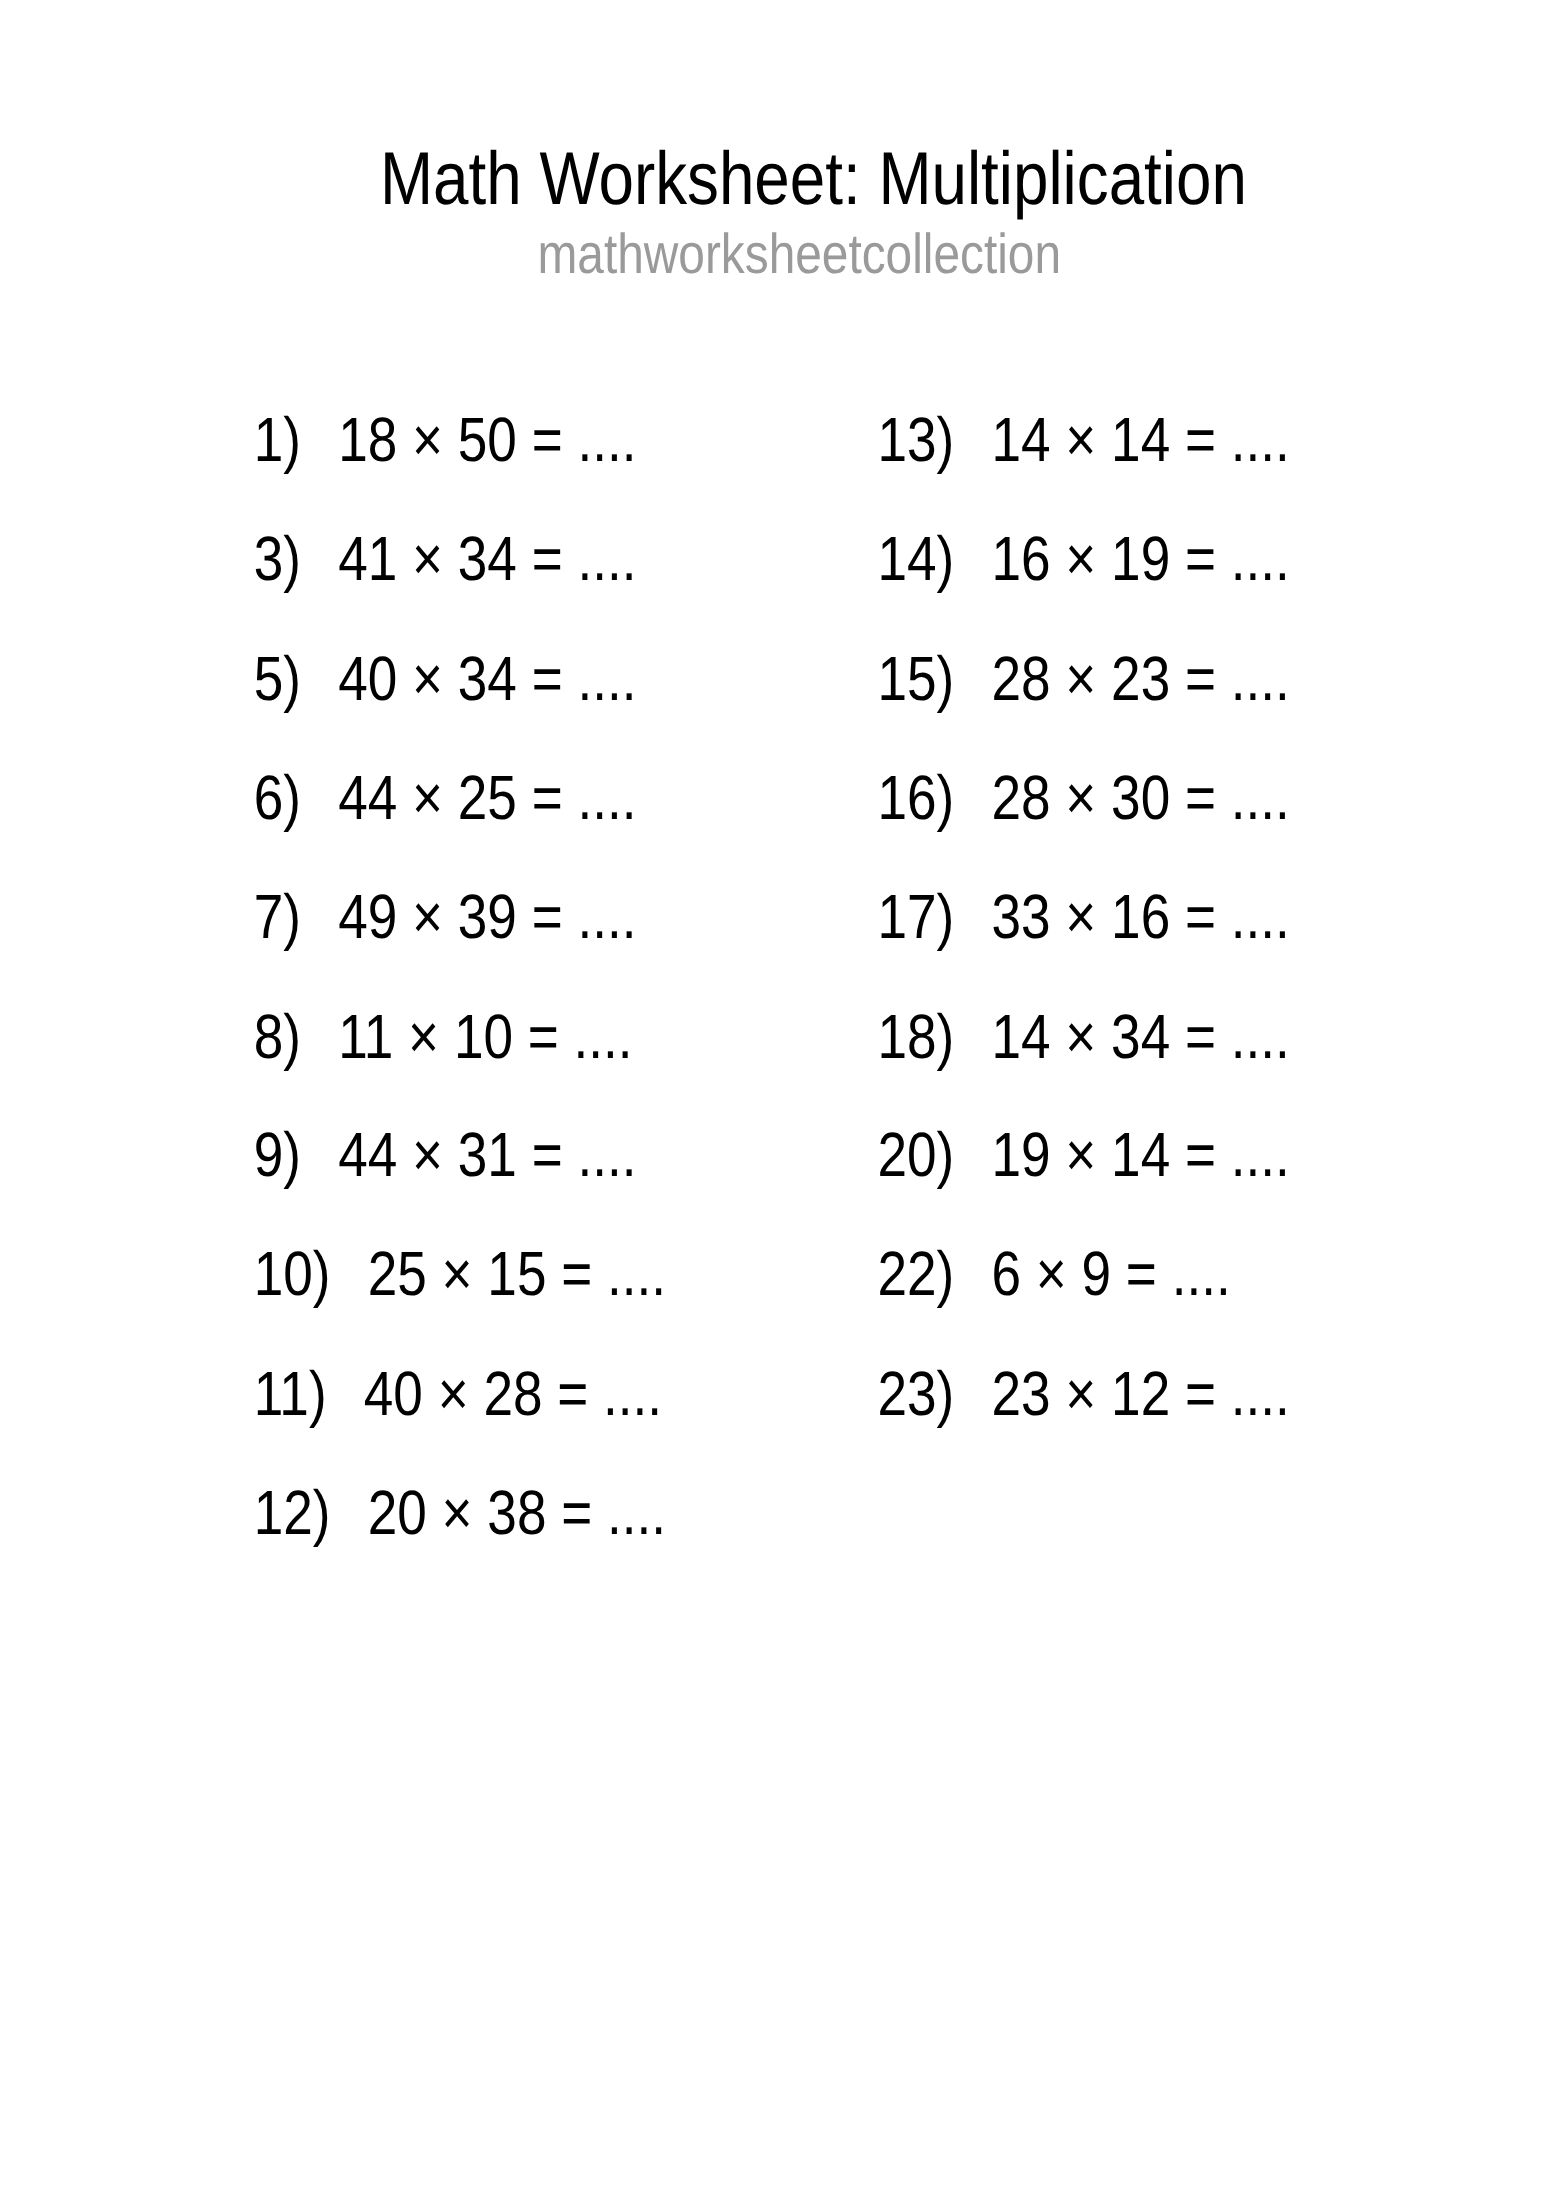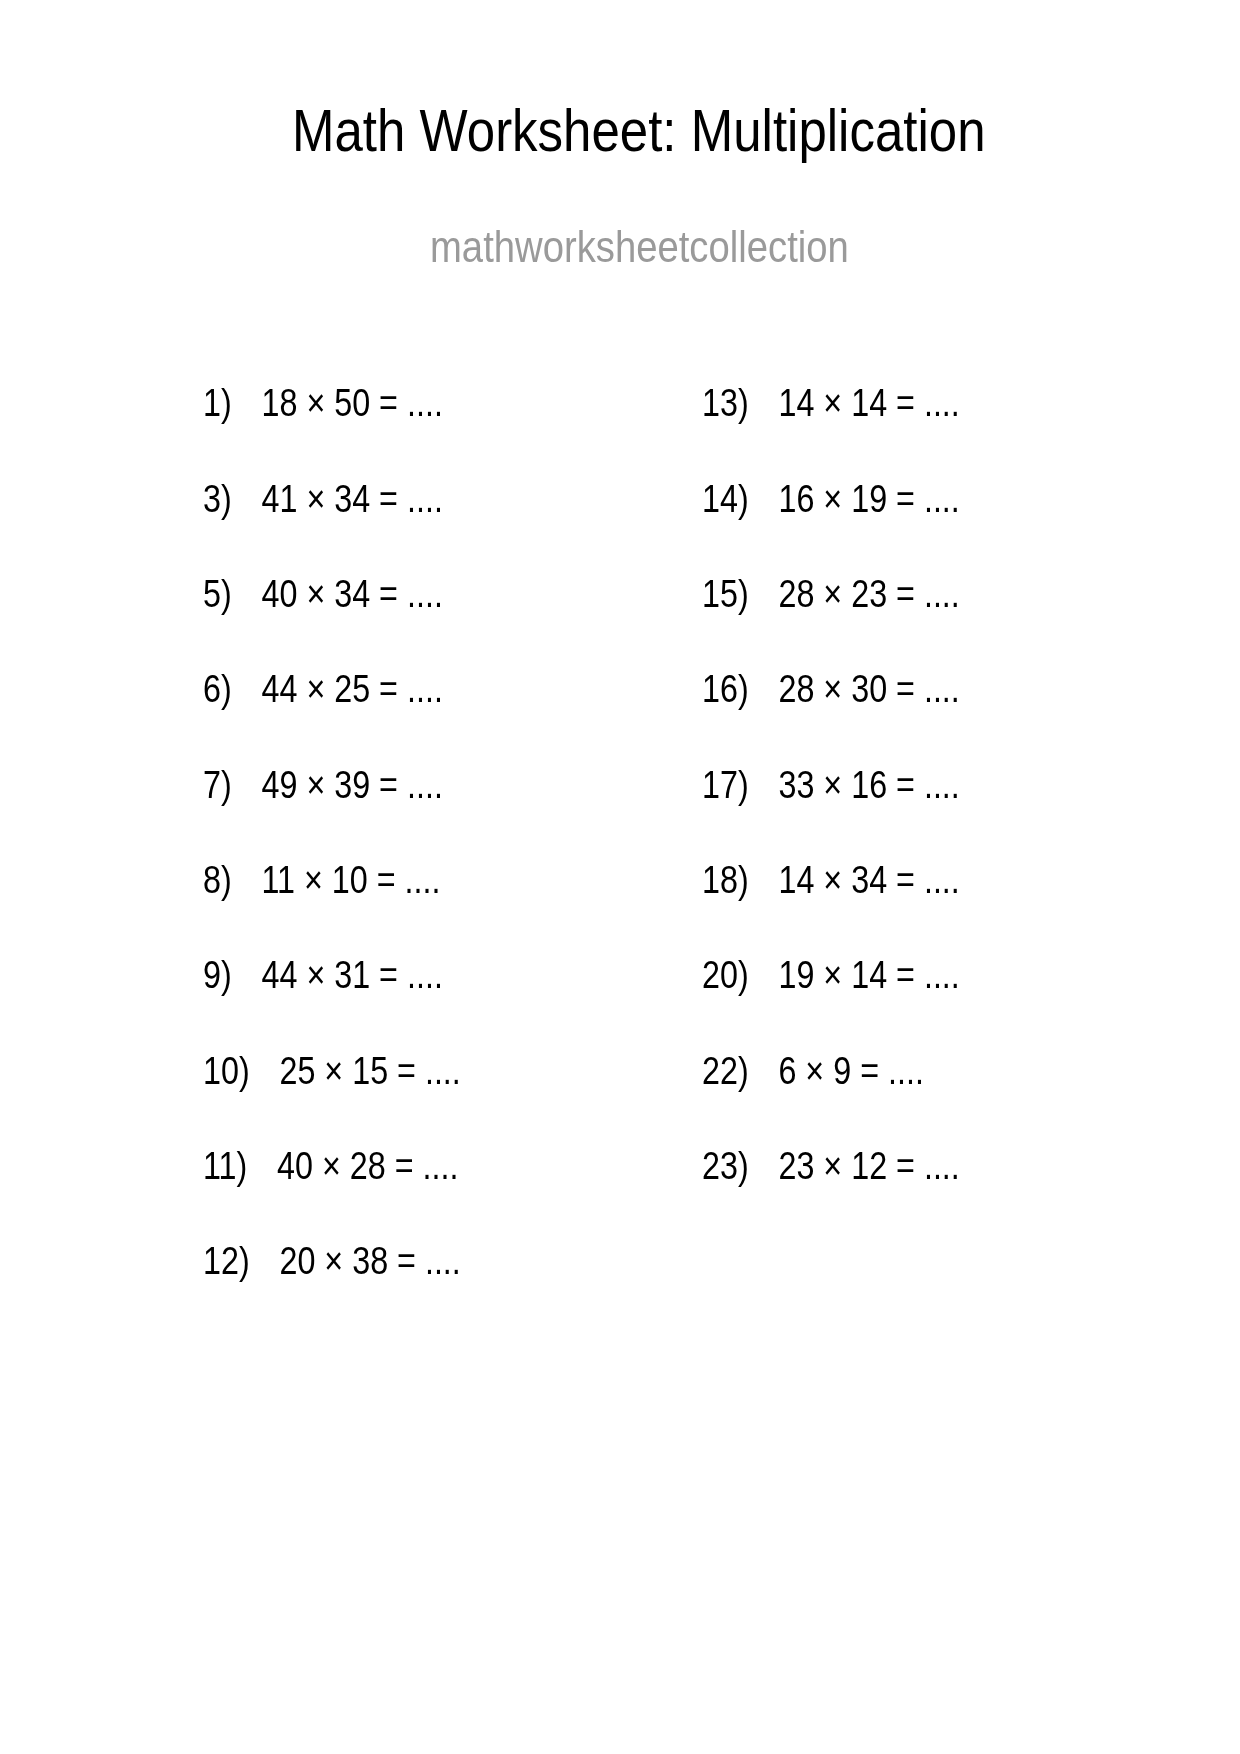--- a/index.html
+++ b/index.html
@@ -18,21 +18,21 @@
   .condensed {
     display: inline-block;
     transform: scaleX(0.85);
     transform-origin: 0 50%;
     white-space: pre;
   }
   .title {
     position: absolute;
     left: 292px;
     top: 101px;
-    margin: 0;
+    margin: 12px;
     font-size: 60px;
     font-weight: normal;
     line-height: 1;
     letter-spacing: 0;
   }
   .subtitle {
     position: absolute;
     left: 430px;
     top: 180px;
     font-size: 45px;
@@ -46,37 +46,37 @@
   }
   .col {
     position: absolute;
     top: 0;
   }
   .col-left  { left: 203px; }
   .col-right { left: 702px; }
   .problem {
     height: 95.33px;
     display: flex;
-    align-items: flex-end;
-    font-size: 38px;
+    align-items: flex-start;
+    font-size: 50px;
     line-height: 1;
   }
   .problem-number {
     display: inline-block;
     margin-right: 35px;
   }
 </style>
 </head>
 <body style="background: rgb(255, 255, 255); color: rgb(0, 0, 0);">
 
 <div class="page">
 
   <h1 class="title"><span class="condensed">Math Worksheet: Multiplication</span></h1>
 
-  <div class="subtitle" style="color: rgb(154, 154, 154); margin-top: 44px;"><span class="condensed">mathworksheetcollection</span></div>
+  <div class="subtitle" style="color: rgb(154, 154, 154);"><span class="condensed">mathworksheetcollection</span></div>
 
   <div class="problems-area">
     <div class="col col-left">
   <div class="problem">
           <span class="condensed"><span class="problem-number">1)</span><span class="problem-expression">18 × 50 = ....</span></span>
         </div>
 
 
   <div class="problem">
           <span class="condensed"><span class="problem-number">3)</span><span class="problem-expression">41 × 34 = ....</span></span>

